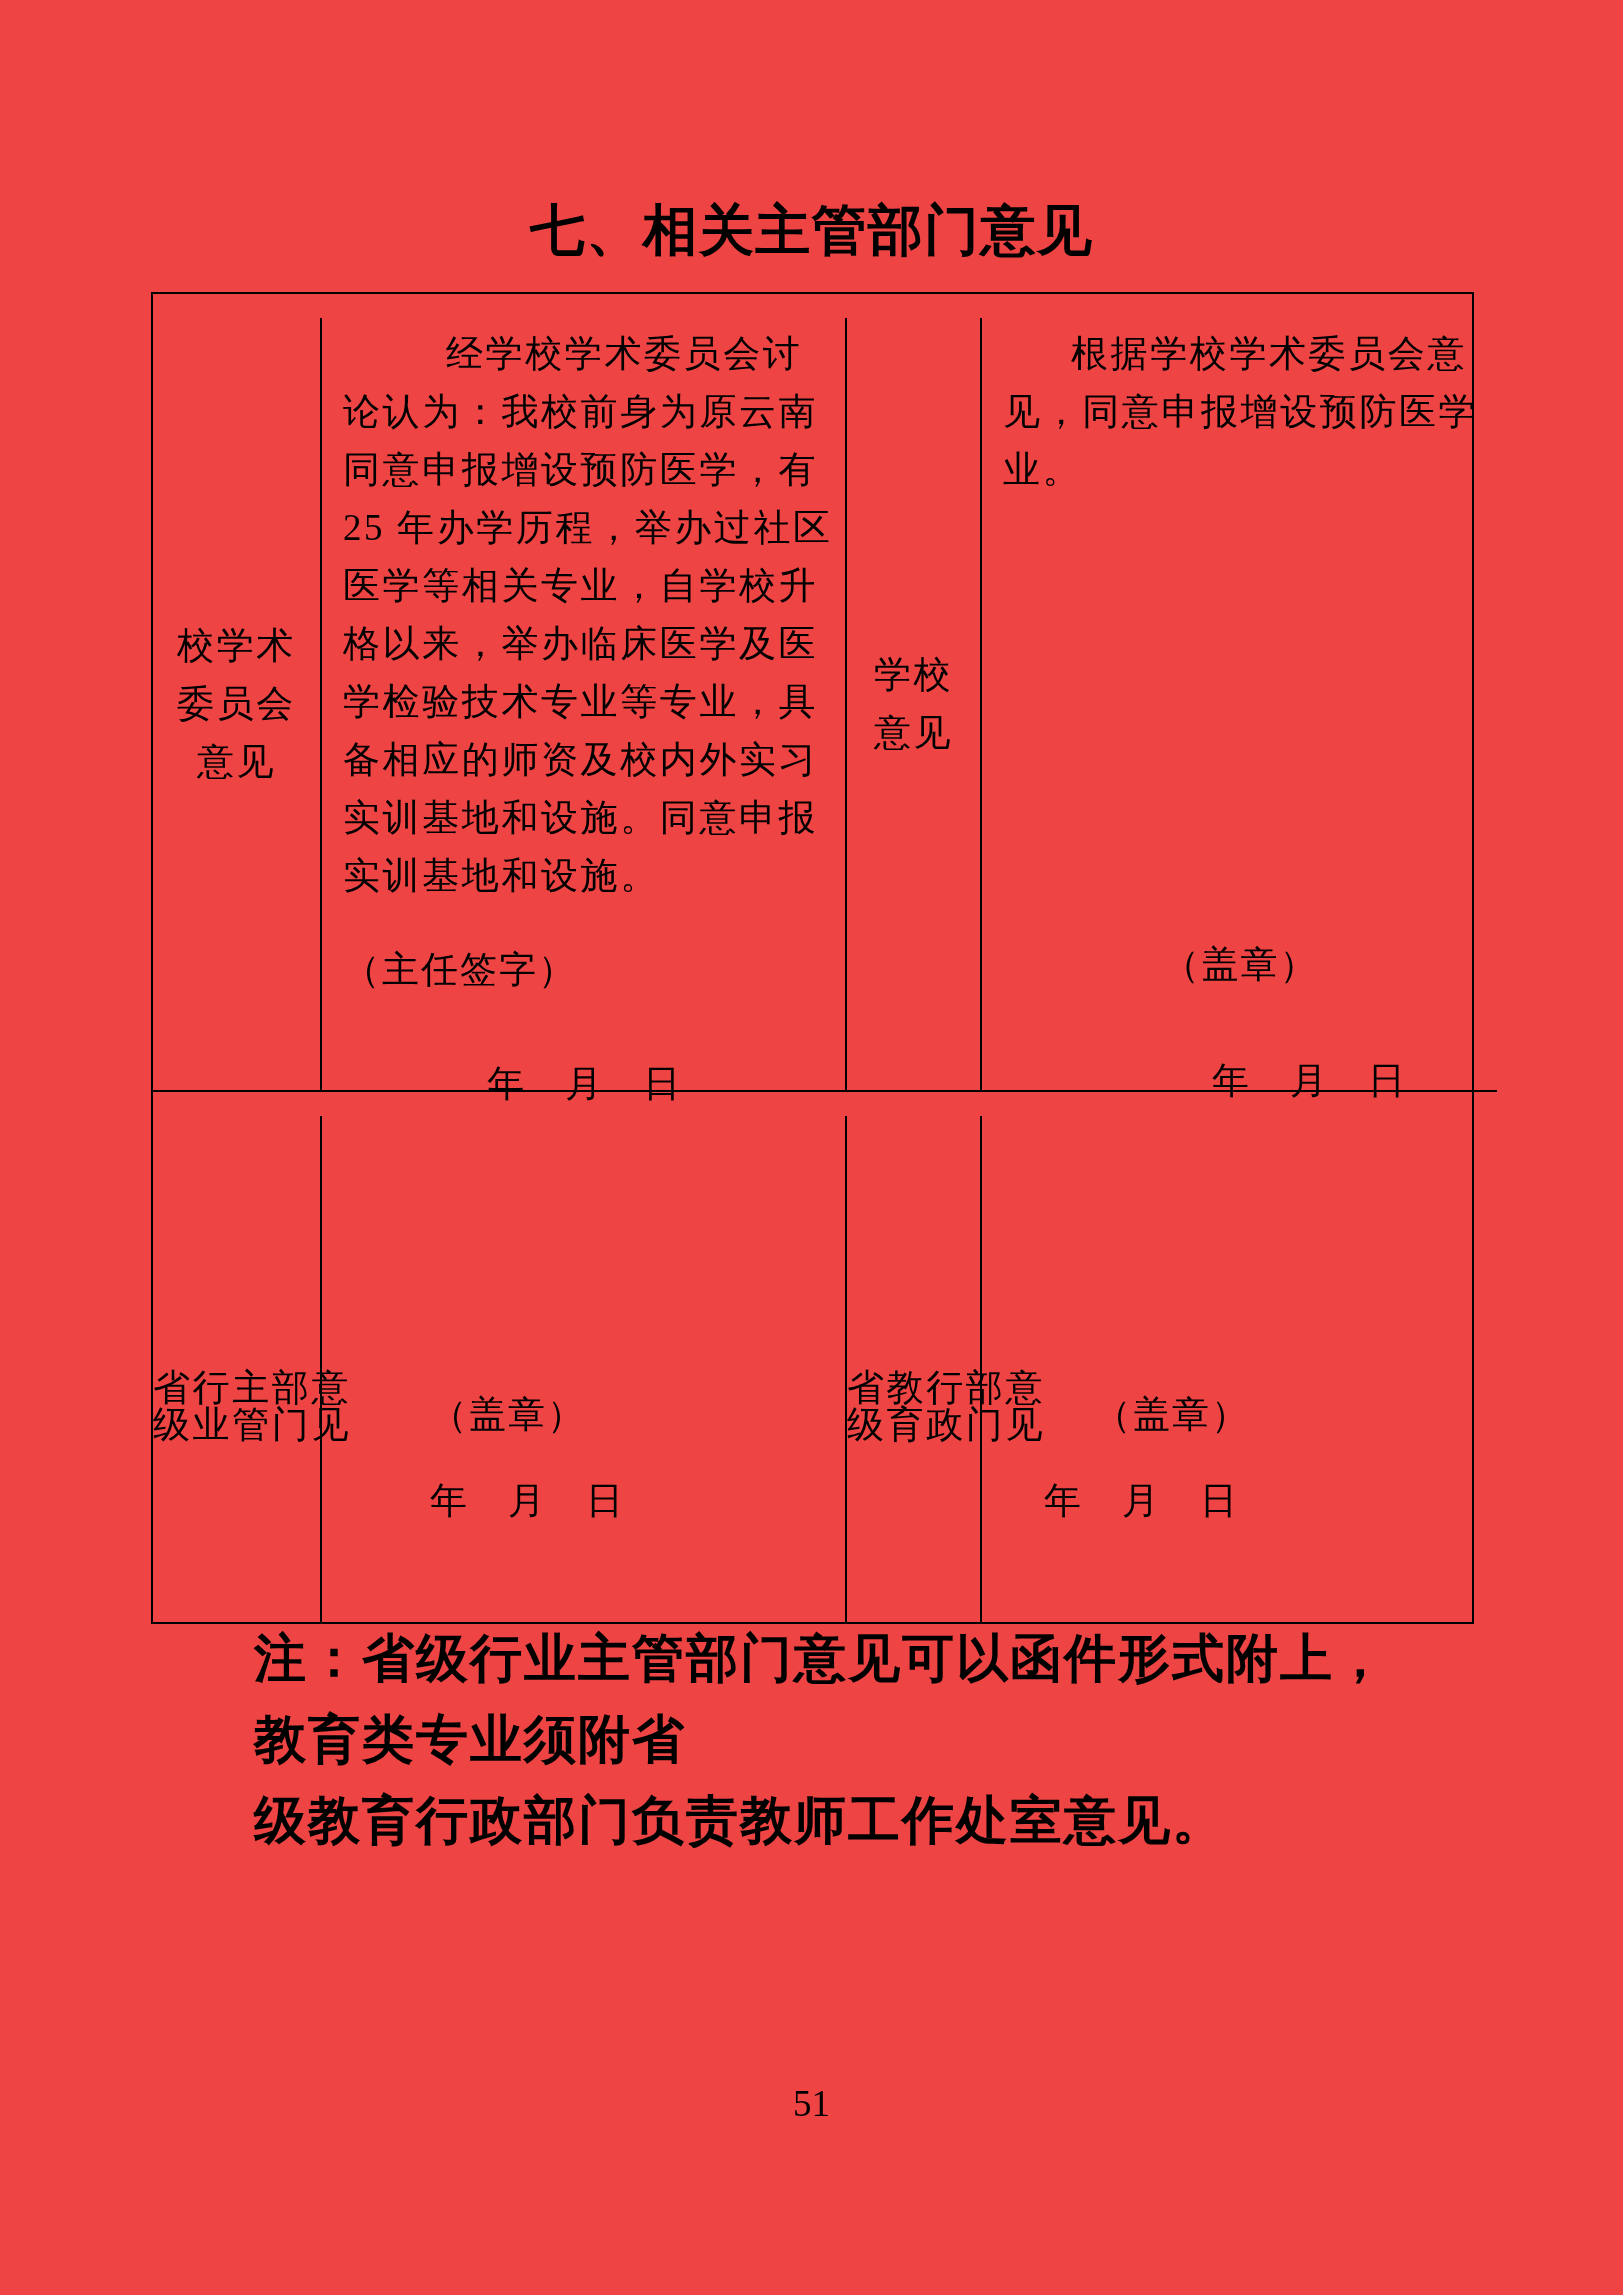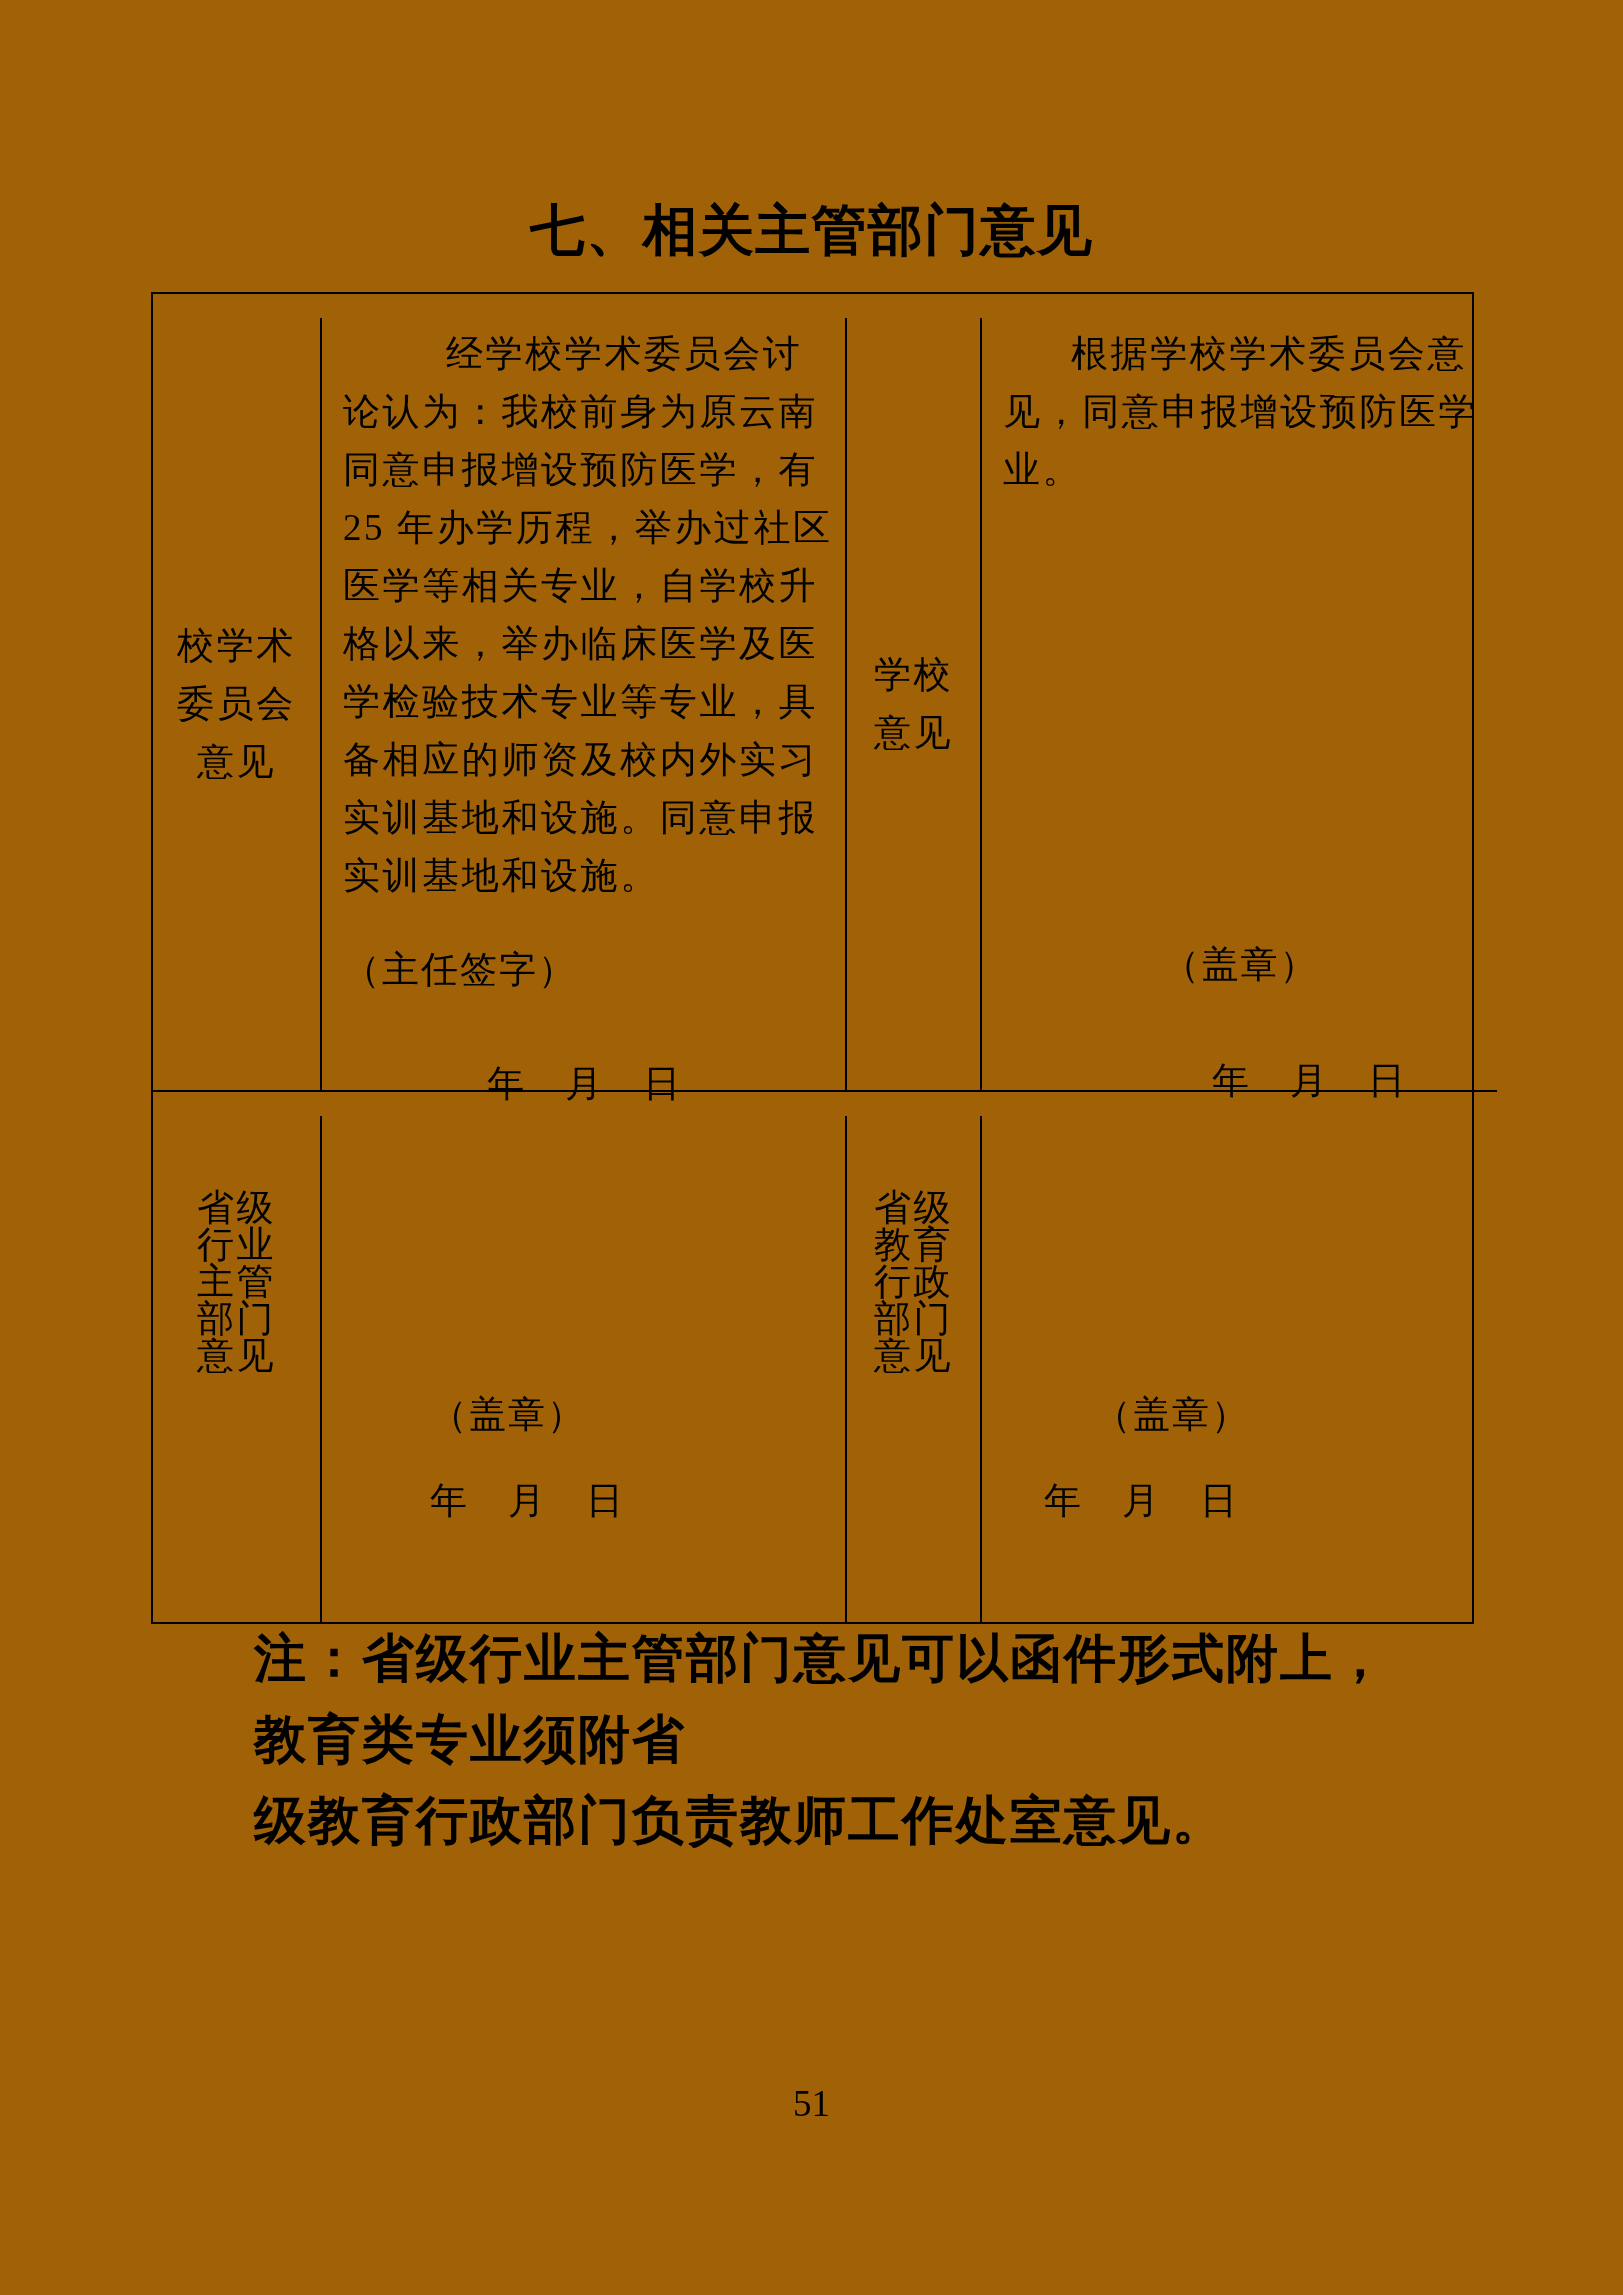--- a/index.html
+++ b/index.html
@@ -1,19 +1,19 @@
 <!DOCTYPE html>
 <html style="font-size:10.5px"><head>
 <meta charset="utf-8">
 <style>
   html,body{margin:0;padding:0;background:#888;}
   .page{
     position:relative;
     width:1623px;height:2295px;
-    background:#a16207;
+    background:#ef4444;
     font-family:"Liberation Serif", serif;
     color:#000;
     overflow:hidden;
   }
   .doc-title{
     position:absolute;
     left:0;top:194px;width:1623px;
     text-align:center;
     font-size:55px;
     font-weight:bold;
@@ -41,21 +41,21 @@
   .hdr{
     display:flex;
     flex-direction:column;
     justify-content:center;
     align-items:center;
     text-align:center;
   }
   .hdr .hline{letter-spacing:2.6px;}
   .hdr2{
     display:flex;
-    flex-direction:column;
+    flex-direction:row;
     justify-content:flex-start;
     align-items:center;
     text-align:center;
     padding-top:73px;
   }
   .hdr2 .hline{line-height:37px;letter-spacing:2.6px;}
   .body-cell{padding:6.5px 18.3px 0 21px;}
   .pline{
     height:58px;line-height:58px;
     letter-spacing:2.6px;

